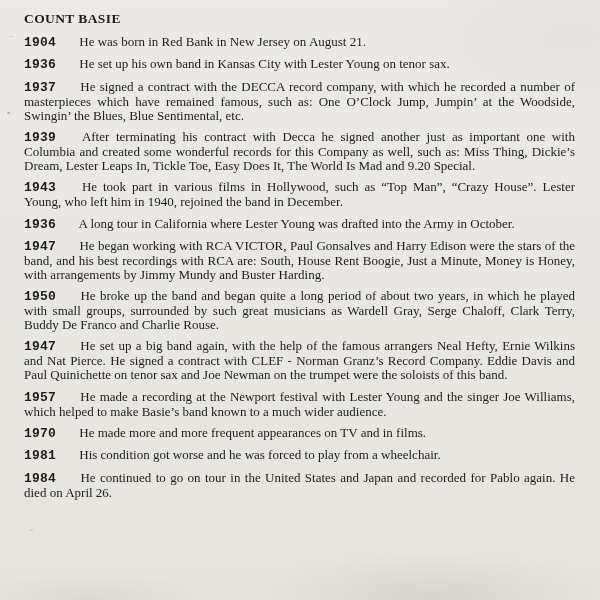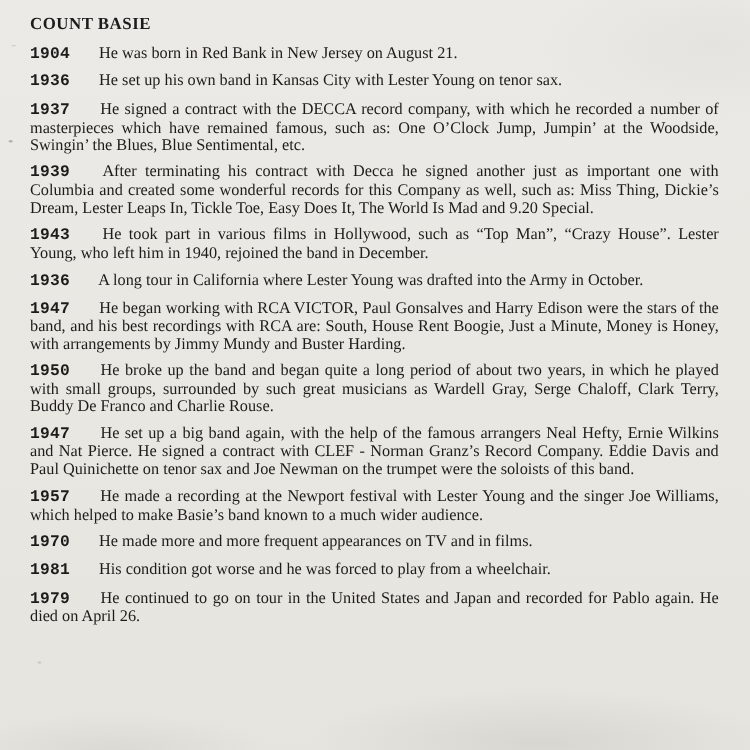--- a/index.html
+++ b/index.html
@@ -70,14 +70,14 @@
   <p class="entry"><strong class="year">1937</strong> <span>He signed a contract with the DECCA record company, with which he recorded a number of masterpieces which have remained famous, such as: One O’Clock Jump, Jumpin’ at the Woodside, Swingin’ the Blues, Blue Sentimental, etc.</span></p>
   <p class="entry"><strong class="year">1939</strong> <span>After terminating his contract with Decca he signed another just as important one with Columbia and created some wonderful records for this Company as well, such as: Miss Thing, Dickie’s Dream, Lester Leaps In, Tickle Toe, Easy Does It, The World Is Mad and 9.20 Special.</span></p>
   <p class="entry"><strong class="year">1943</strong> <span>He took part in various films in Hollywood, such as “Top Man”, “Crazy House”. Lester Young, who left him in 1940, rejoined the band in December.</span></p>
   <p class="entry"><strong class="year">1936</strong> <span>A long tour in California where Lester Young was drafted into the Army in October.</span></p>
   <p class="entry"><strong class="year">1947</strong> <span>He began working with RCA VICTOR, Paul Gonsalves and Harry Edison were the stars of the band, and his best recordings with RCA are: South, House Rent Boogie, Just a Minute, Money is Honey, with arrangements by Jimmy Mundy and Buster Harding.</span></p>
   <p class="entry"><strong class="year">1950</strong> <span>He broke up the band and began quite a long period of about two years, in which he played with small groups, surrounded by such great musicians as Wardell Gray, Serge Chaloff, Clark Terry, Buddy De Franco and Charlie Rouse.</span></p>
   <p class="entry"><strong class="year">1947</strong> <span>He set up a big band again, with the help of the famous arrangers Neal Hefty, Ernie Wilkins and Nat Pierce. He signed a contract with CLEF - Norman Granz’s Record Company. Eddie Davis and Paul Quinichette on tenor sax and Joe Newman on the trumpet were the soloists of this band.</span></p>
   <p class="entry"><strong class="year">1957</strong> <span>He made a recording at the Newport festival with Lester Young and the singer Joe Williams, which helped to make Basie’s band known to a much wider audience.</span></p>
   <p class="entry"><strong class="year">1970</strong> <span>He made more and more frequent appearances on TV and in films.</span></p>
   <p class="entry"><strong class="year">1981</strong> <span>His condition got worse and he was forced to play from a wheelchair.</span></p>
-  <p class="entry"><strong class="year">1979</strong> <span>He continued to go on tour in the United States and Japan and recorded for Pablo again. He died on April 26.</span></p>
+  <p class="entry"><strong class="year">1984</strong> <span>He continued to go on tour in the United States and Japan and recorded for Pablo again. He died on April 26.</span></p>
 </div>
 
 </body></html>

